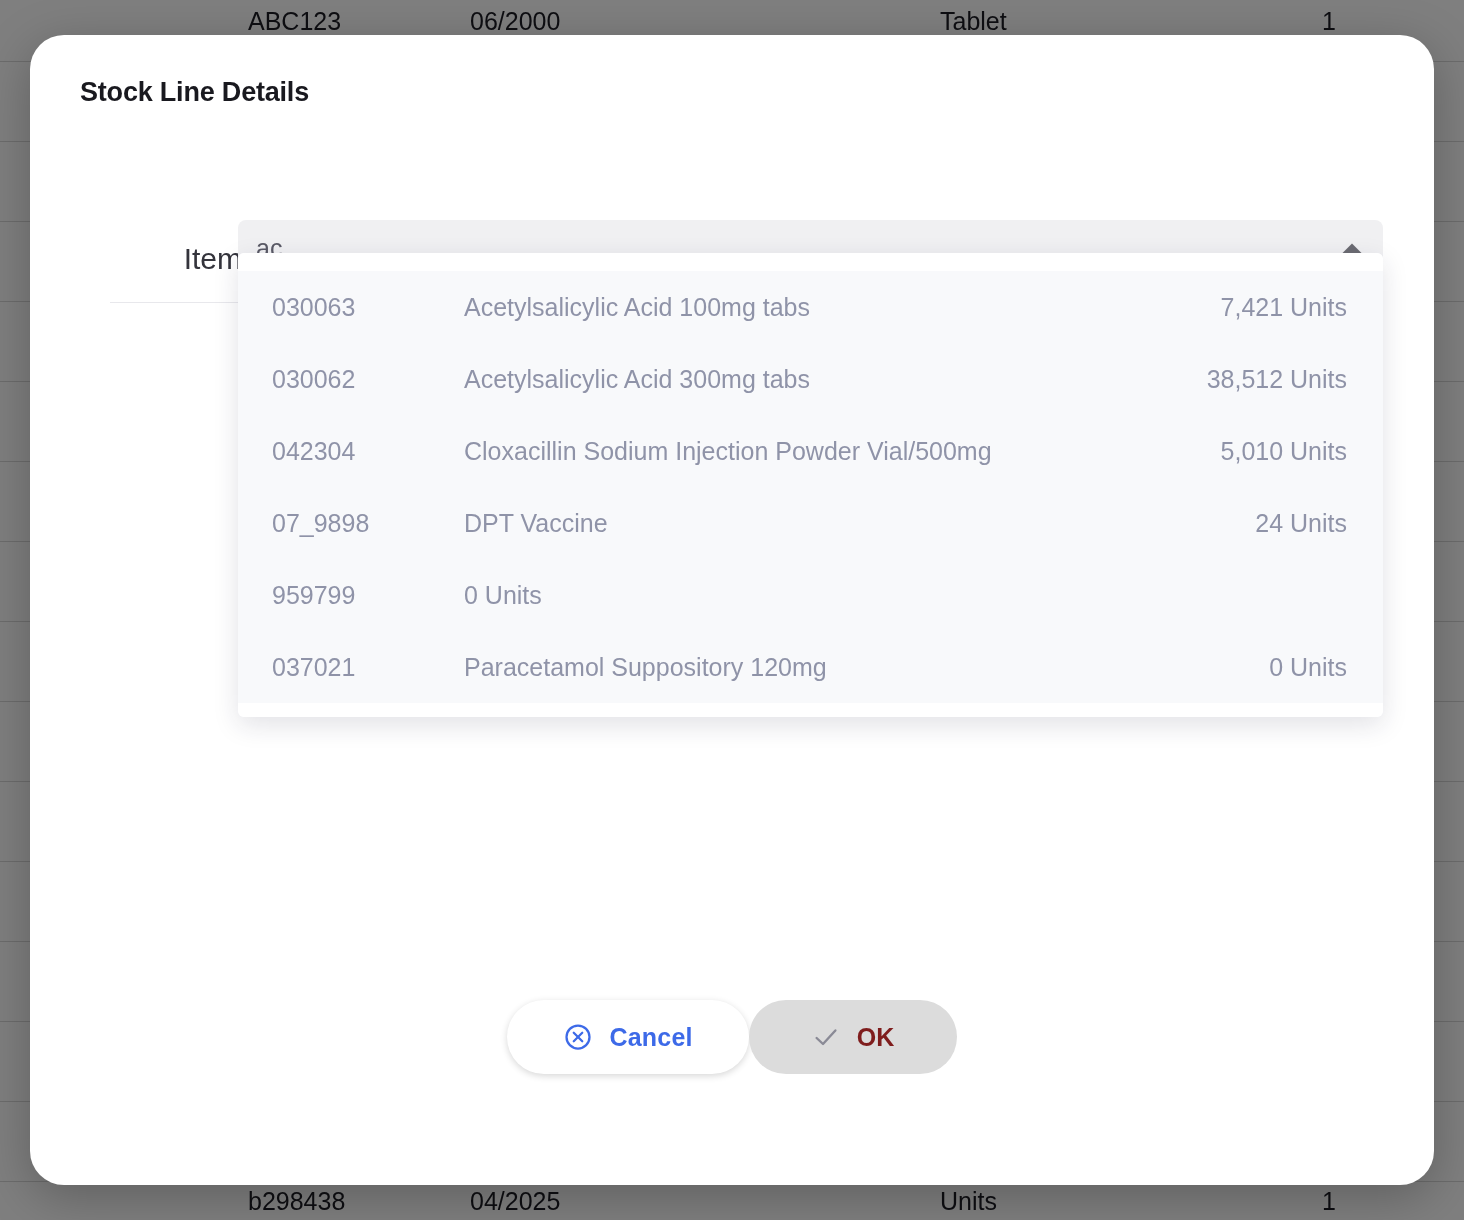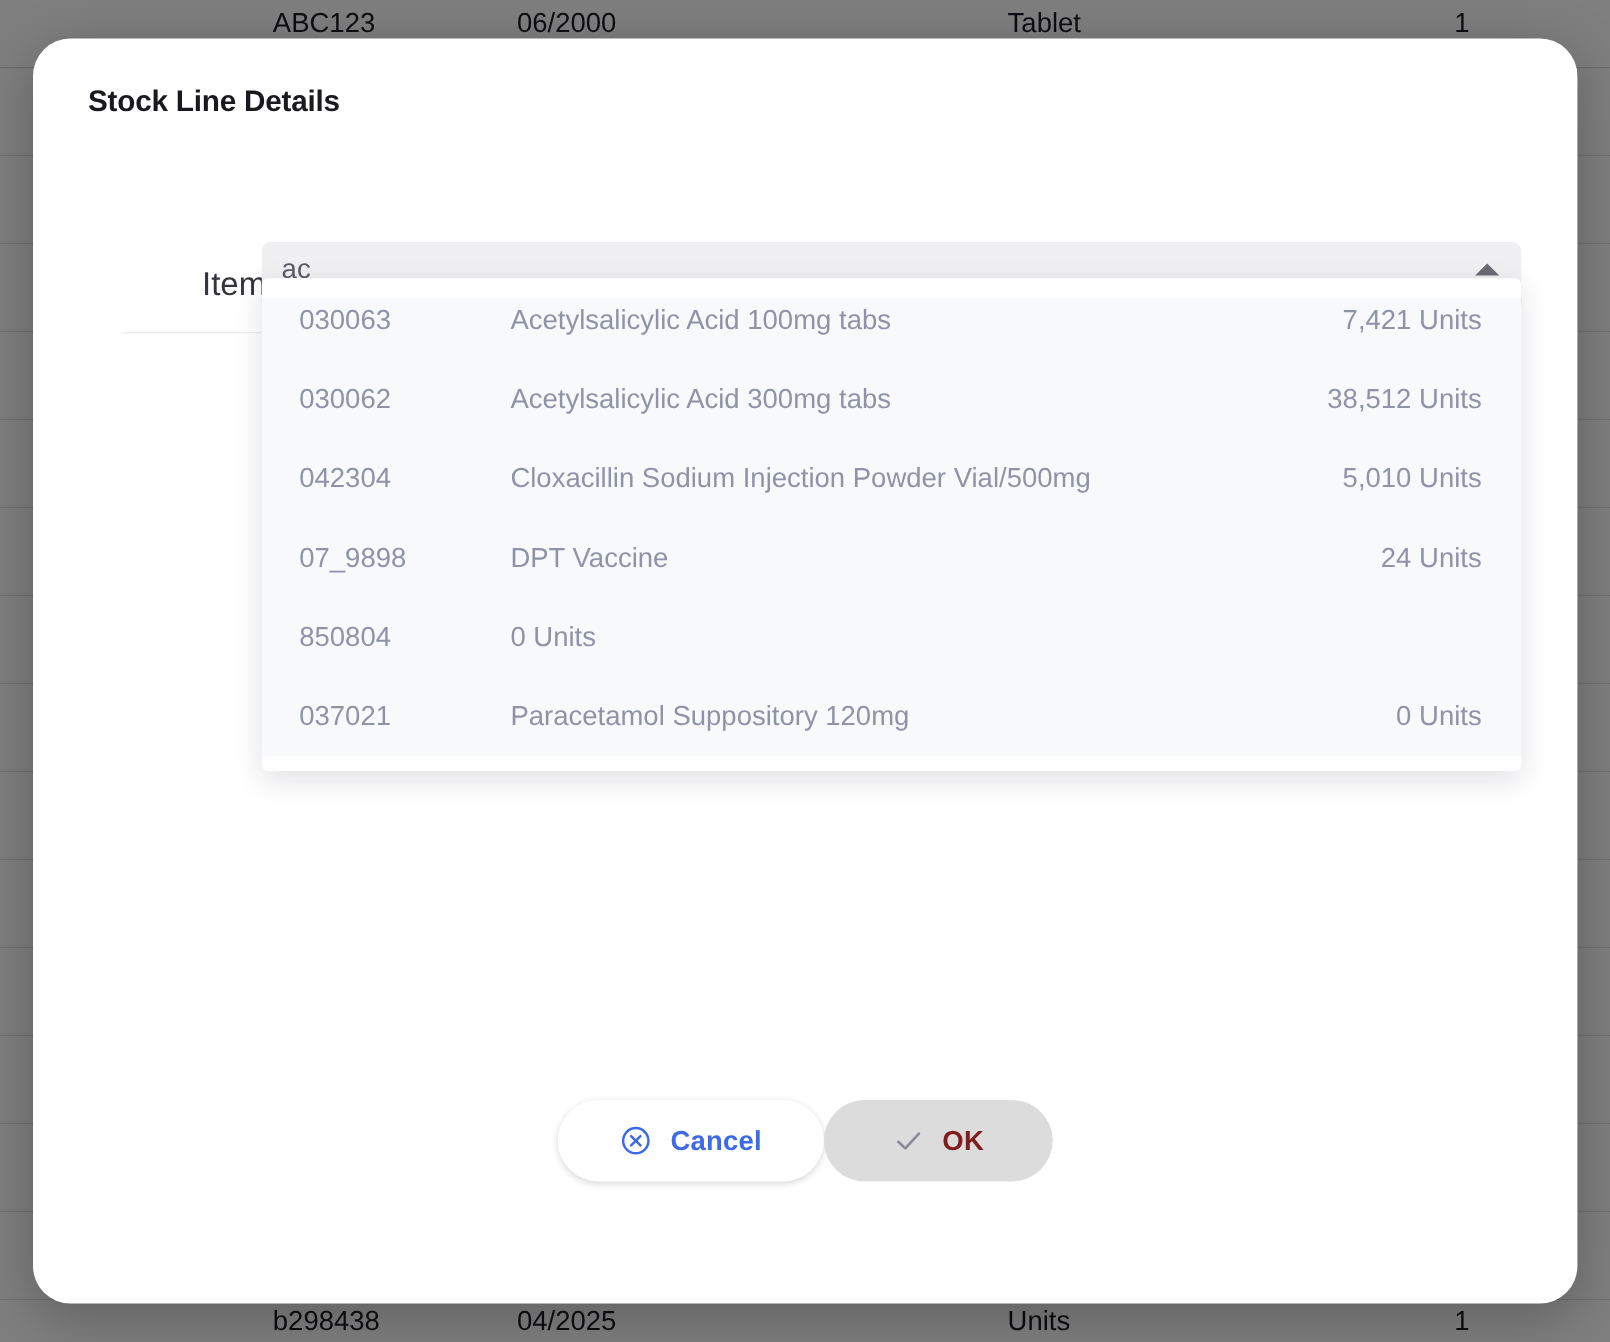--- a/index.html
+++ b/index.html
@@ -31,21 +31,21 @@
     height: 80px;
     border-bottom: 1px solid #d9d9d9;
     display: flex;
     align-items: center;
     font-size: 25px;
     color: #1c1c24;
     white-space: nowrap;
   }
   .bg-c0 { position: absolute; left: 248px; }
   .bg-c1 { position: absolute; left: 470px; }
-  .bg-c2 { position: absolute; left: 916px; }
+  .bg-c2 { position: absolute; left: 940px; }
   .bg-c3 { position: absolute; left: 1322px; }
 
   
   #scrim {
     position: absolute;
     inset: 0;
     background: rgba(0, 0, 0, 0.5);
   }
 
   
@@ -94,21 +94,21 @@
     left: 208px;
     top: 30px;
     width: 1145px;
   }
 
   #item-input-box {
     position: relative;
     height: 58px;
     background: #f0f0f2;
     border-radius: 8px 8px 0 0;
-    border-bottom: 8px solid #a21caf;
+    border-bottom: 1px solid #a21caf;
     display: flex;
     align-items: center;
   }
 
   #item-input {
     border: none;
     outline: none;
     background: transparent;
     font-family: "Liberation Sans", sans-serif;
     font-size: 25px;
@@ -141,21 +141,21 @@
 
   
   #dropdown-panel {
     position: absolute;
     left: 208px;
     top: 218px;
     width: 1145px;
     background: #f8f9fb;
     border-radius: 6px;
     box-shadow: 0 8px 26px rgba(30,30,60,0.13);
-    padding: 2px 0 14px 0;
+    padding: 18px 0 14px 0;
     overflow: hidden;
   }
   #dropdown-panel::before {
     content: "";
     position: absolute;
     left: 0; top: 0;
     width: 100%;
     height: 18px;
     background: #ffffff;
   }
@@ -315,21 +315,21 @@
           <span class="opt-code">042304</span>
           <span class="opt-name">Cloxacillin Sodium Injection Powder Vial/500mg</span>
           <span class="opt-units">5,010 Units</span>
         </li>
         <li class="option-row">
           <span class="opt-code">07_9898</span>
           <span class="opt-name">DPT Vaccine</span>
           <span class="opt-units">24 Units</span>
         </li>
         <li class="option-row">
-          <span class="opt-code">850804</span>
+          <span class="opt-code">959799</span>
           <span class="opt-units">0 Units</span>
         </li>
         <li class="option-row">
           <span class="opt-code">037021</span>
           <span class="opt-name">Paracetamol Suppository 120mg</span>
           <span class="opt-units">0 Units</span>
         </li>
       </ul>
   </div>
 

